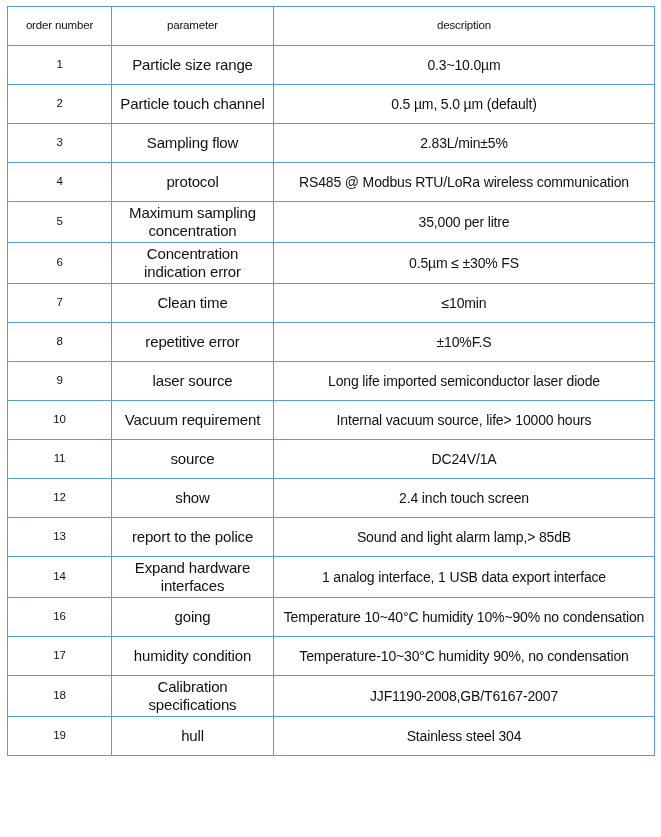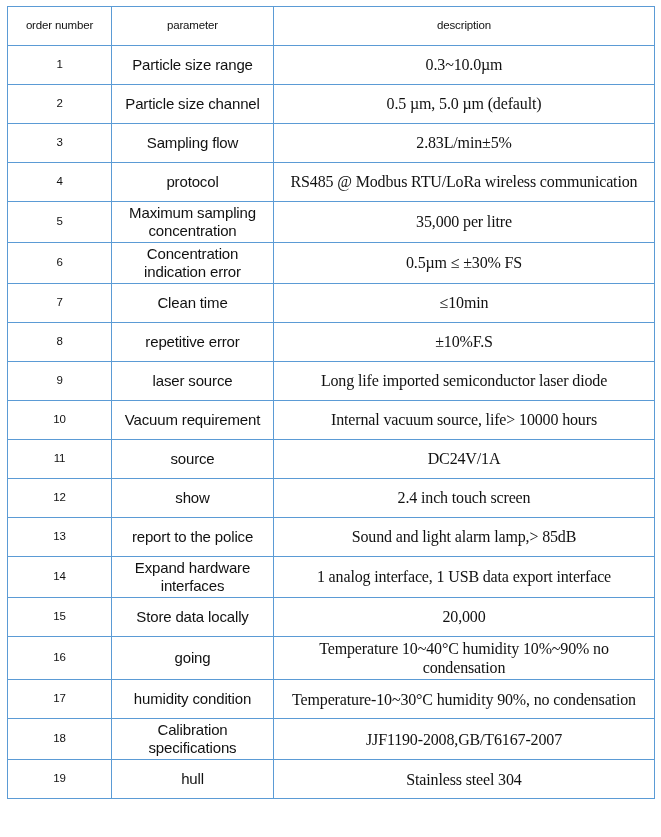--- a/index.html
+++ b/index.html
@@ -44,22 +44,21 @@
   table.spec-table th {
     font-size: 11.5px;
   }
   td.cell-order {
     font-size: 11.5px;
   }
   td.cell-param {
     font-size: 15px;
   }
   td.cell-desc {
-    font-size: 16px;
-    font-family: Liberation Serif, serif;
+    font-size: 14px;
   }
 </style>
 </head>
 <body>
 
 <div id="spec-table-wrap">
   <table class="spec-table">
     <colgroup>
       <col class="c-order">
       <col class="c-param">
@@ -73,21 +72,21 @@
       </tr>
     </thead>
     <tbody id="spec-table-body">
         <tr>
           <td class="cell-order">1</td>
           <td class="cell-param">Particle size range</td>
           <td class="cell-desc">0.3~10.0µm</td>
         </tr>
         <tr>
           <td class="cell-order">2</td>
-          <td class="cell-param">Particle size channel</td>
+          <td class="cell-param">Particle touch channel</td>
           <td class="cell-desc">0.5  µm, 5.0 µm (default)</td>
         </tr>
         <tr>
           <td class="cell-order">3</td>
           <td class="cell-param">Sampling flow</td>
           <td class="cell-desc">2.83L/min±5%</td>
         </tr>
         <tr>
           <td class="cell-order">4</td>
           <td class="cell-param">protocol</td>
@@ -137,25 +136,20 @@
           <td class="cell-order">13</td>
           <td class="cell-param">report to the police</td>
           <td class="cell-desc">Sound and light alarm lamp,&gt; 85dB</td>
         </tr>
         <tr>
           <td class="cell-order">14</td>
           <td class="cell-param">Expand hardware interfaces</td>
           <td class="cell-desc">1 analog interface, 1 USB data export interface</td>
         </tr>
         <tr>
-          <td class="cell-order">15</td>
-          <td class="cell-param">Store data locally</td>
-          <td class="cell-desc">20,000</td>
-        </tr>
-        <tr>
           <td class="cell-order">16</td>
           <td class="cell-param">going</td>
           <td class="cell-desc">Temperature 10~40°C humidity 10%~90% no condensation</td>
         </tr>
         <tr>
           <td class="cell-order">17</td>
           <td class="cell-param">humidity condition</td>
           <td class="cell-desc">Temperature-10~30°C humidity 90%, no condensation</td>
         </tr>
         <tr>

